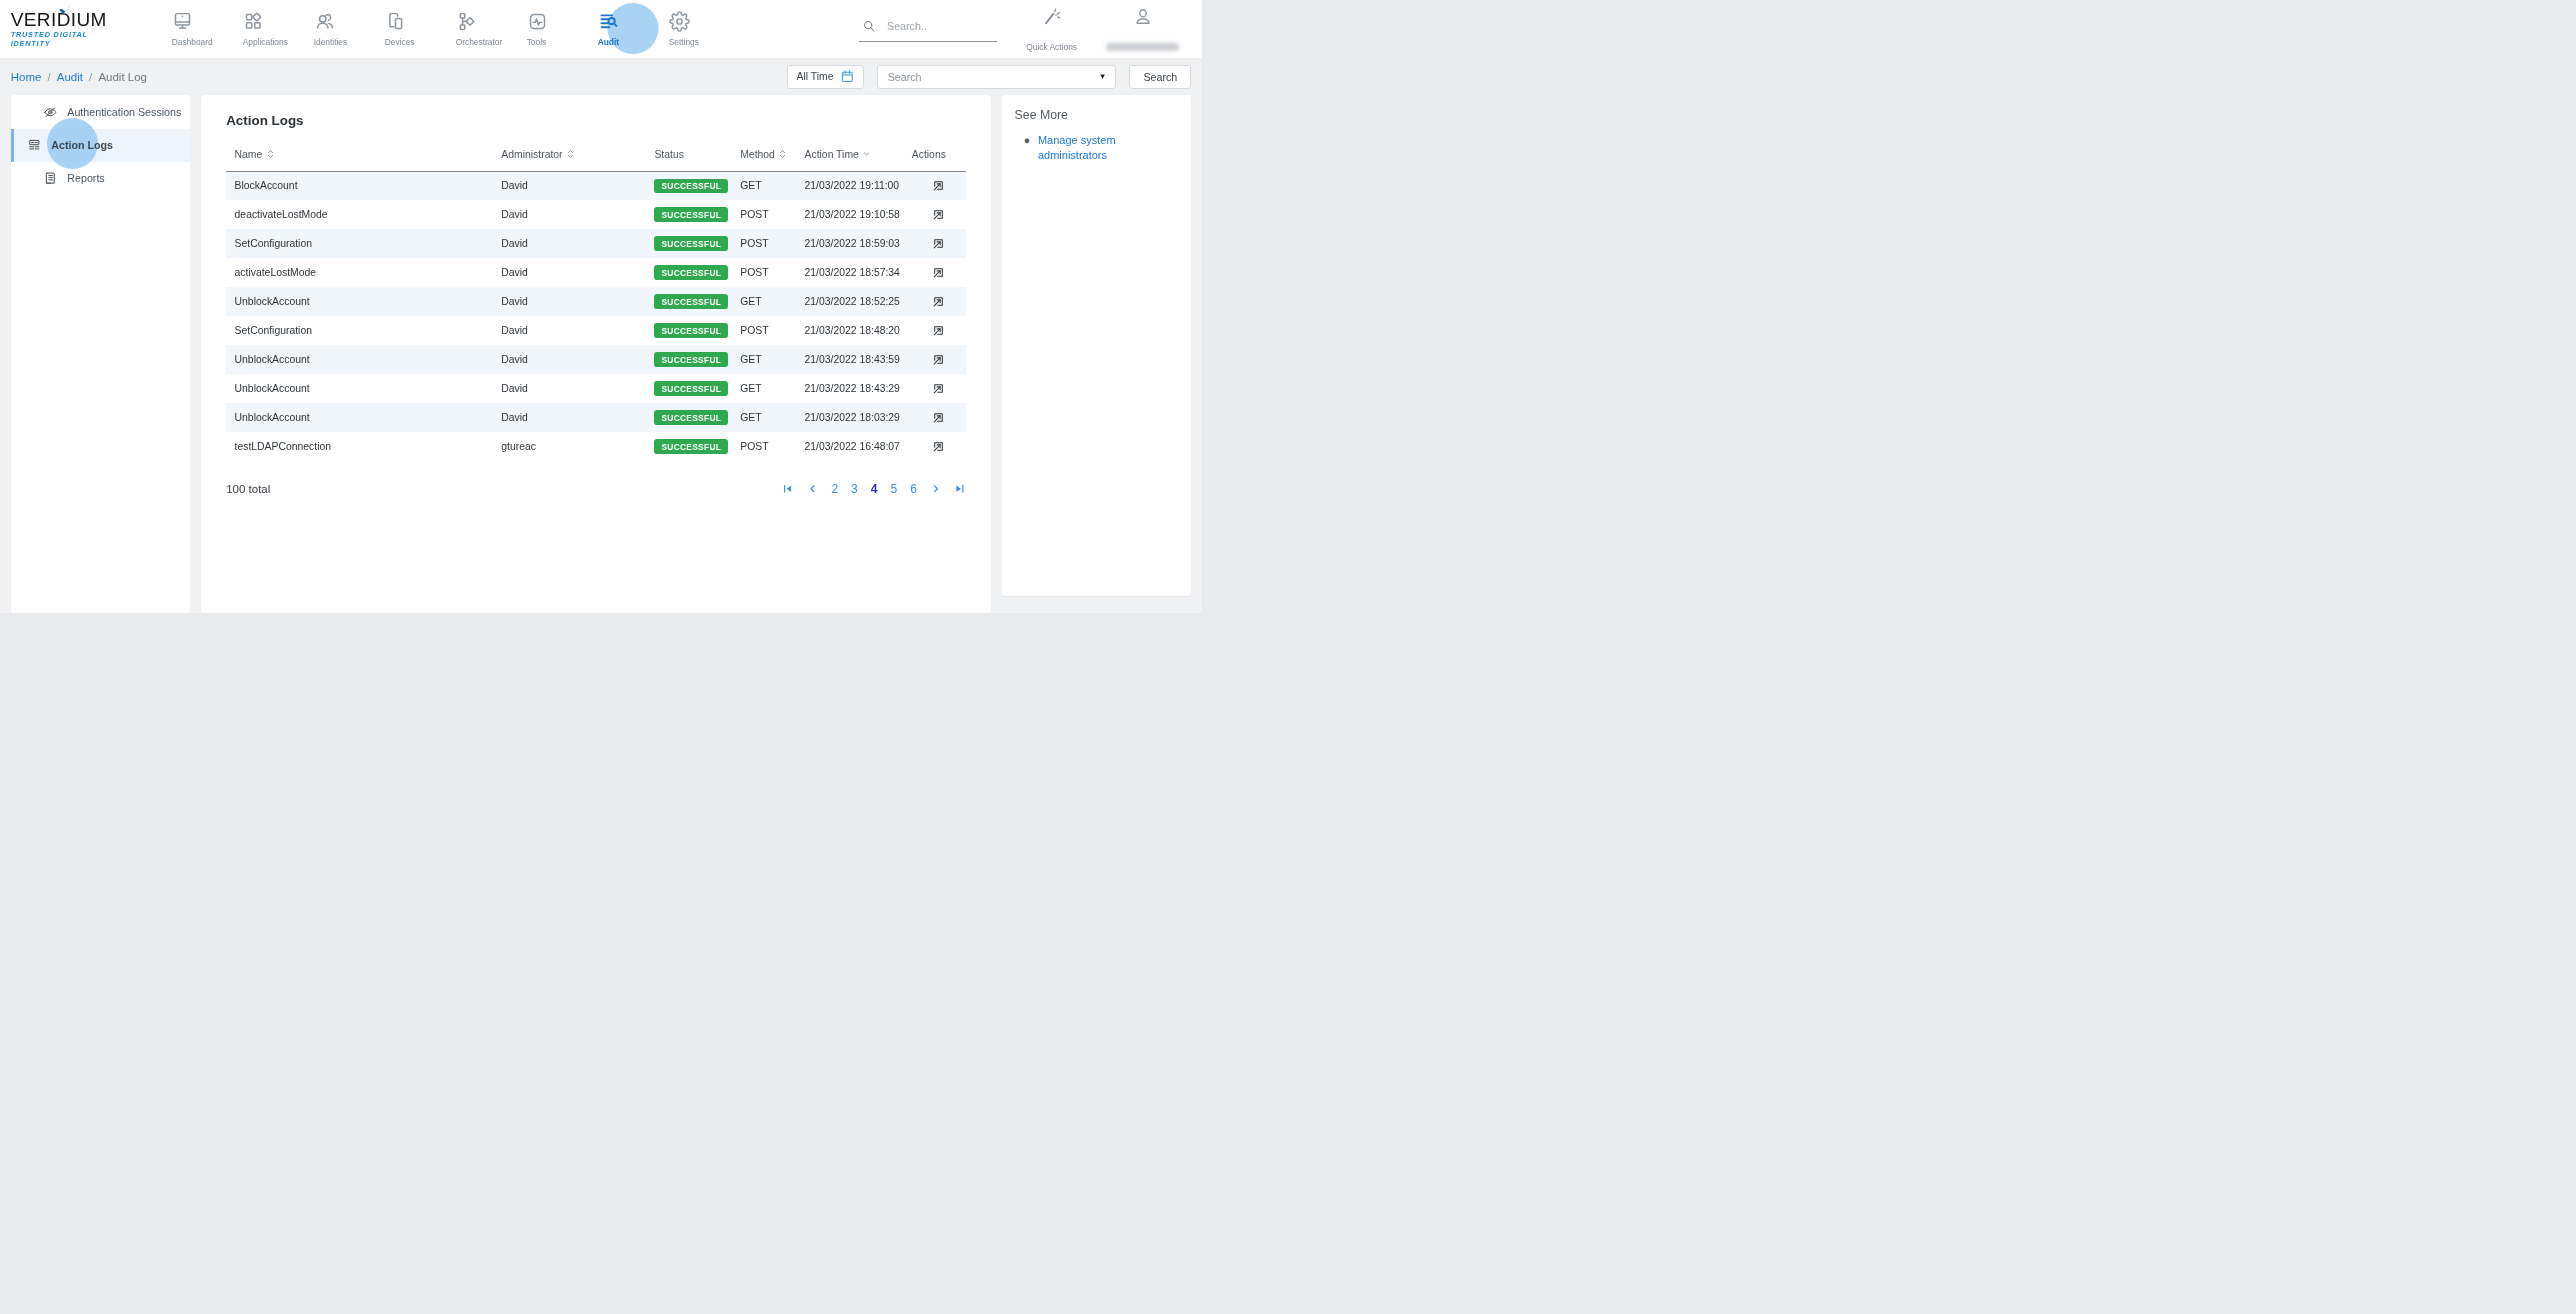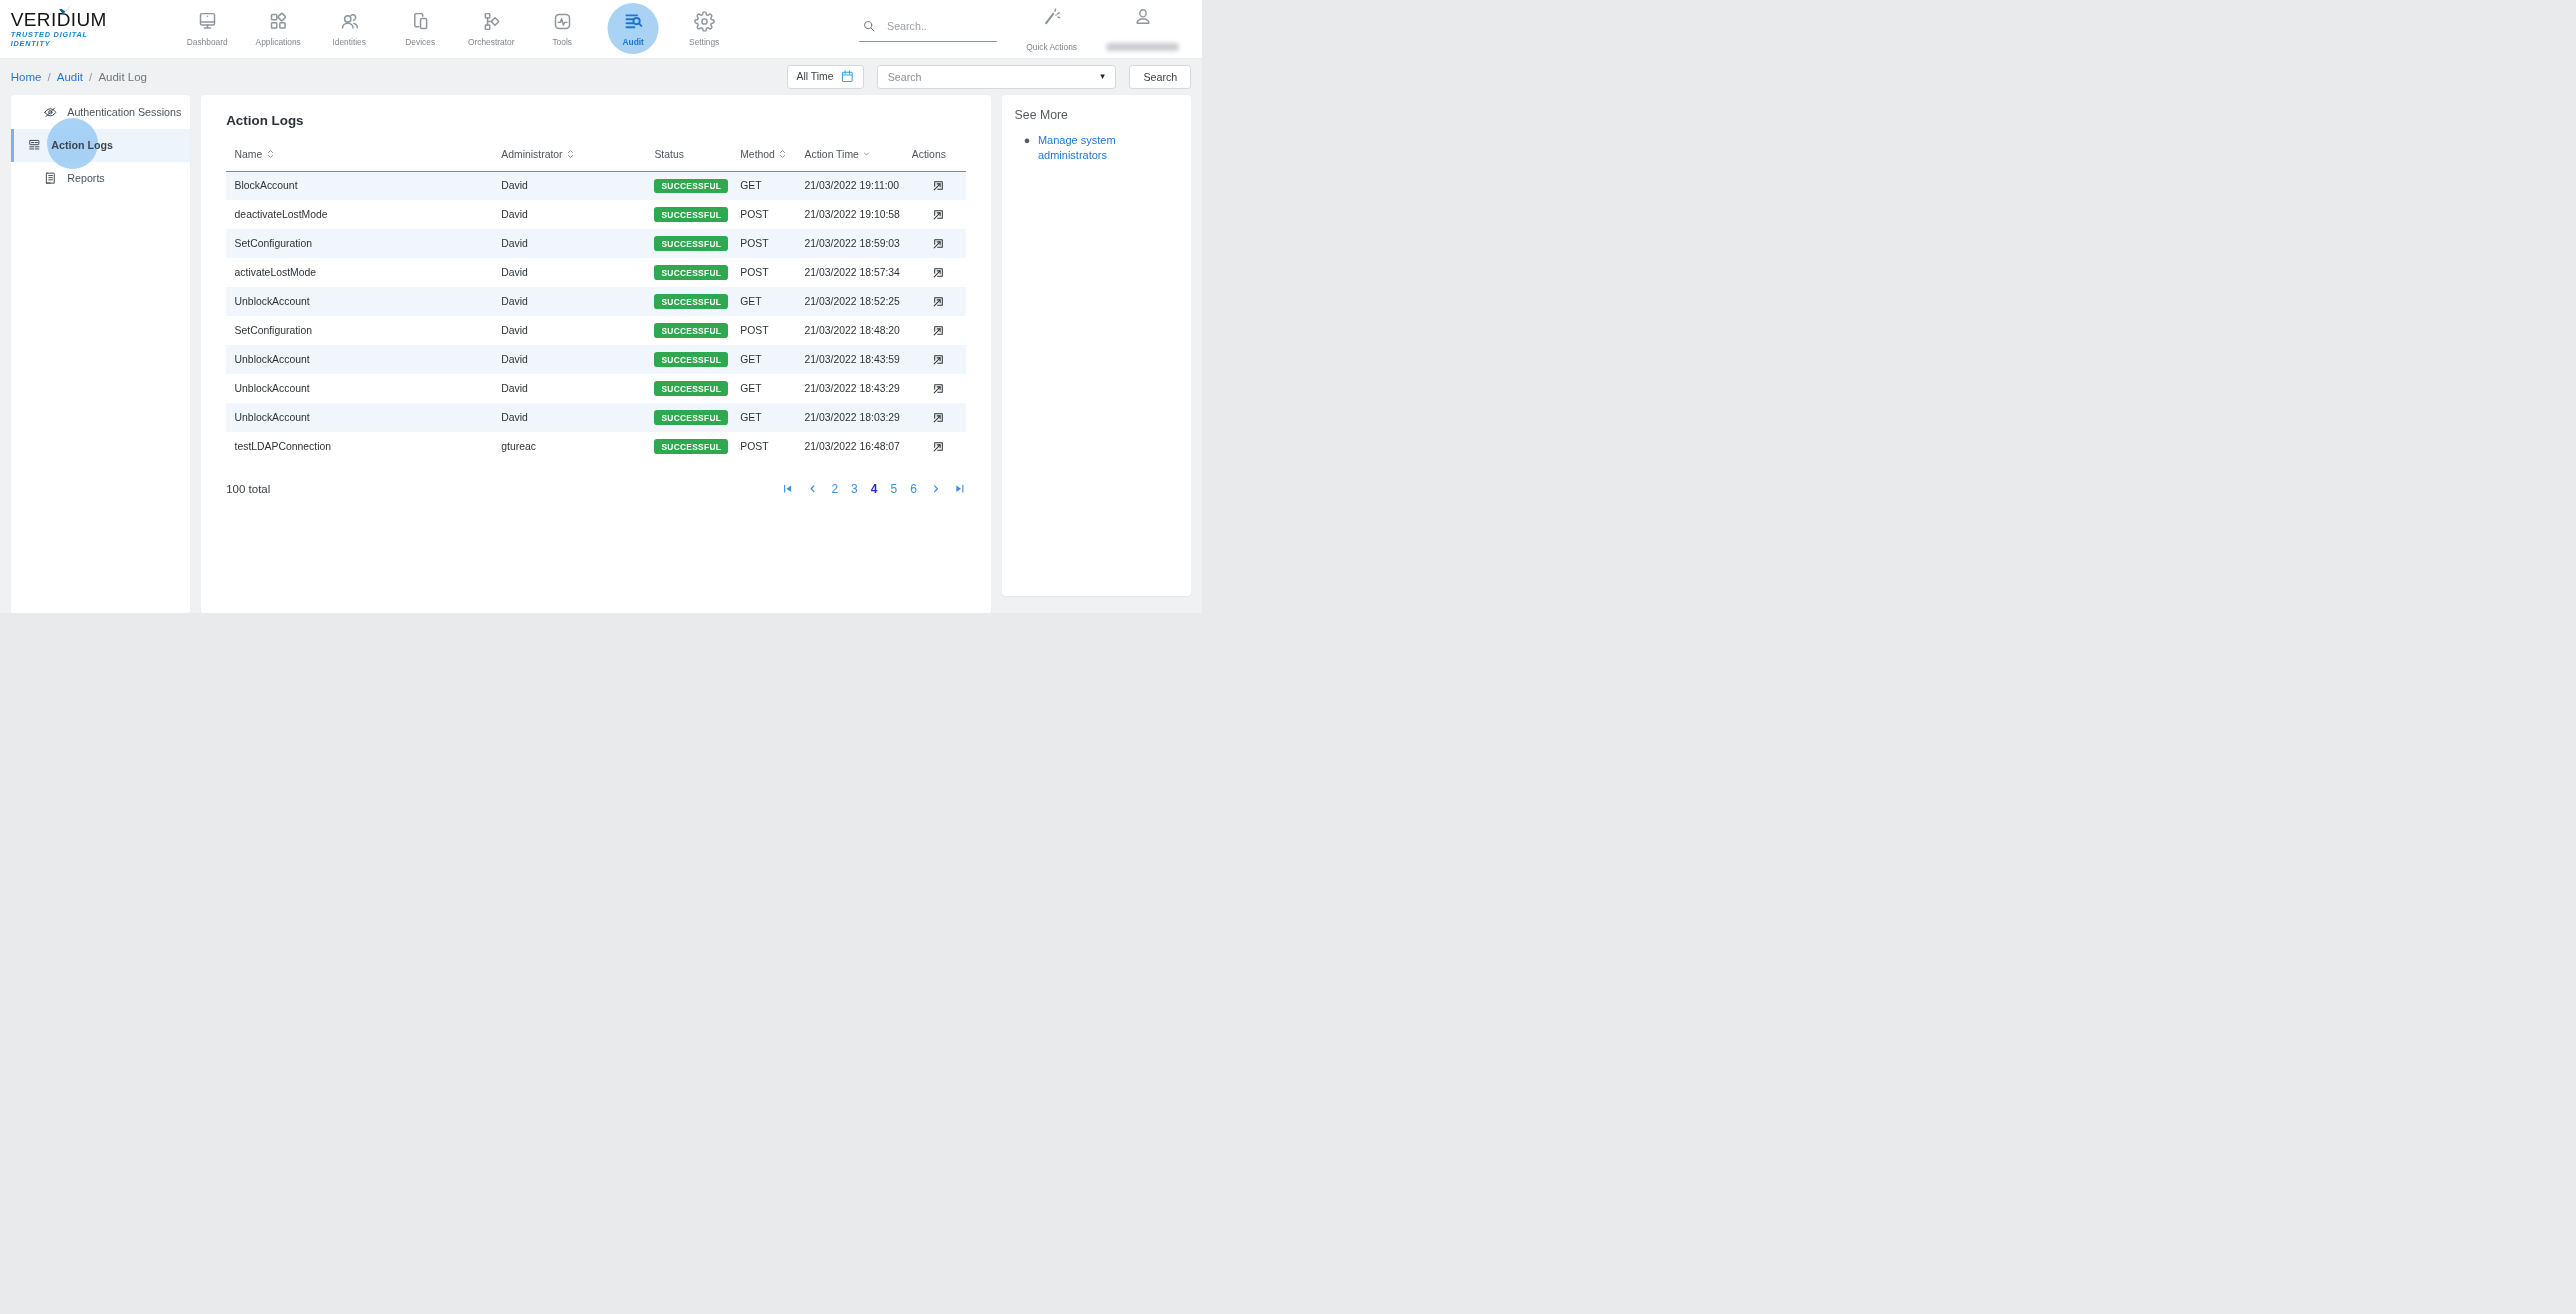--- a/index.html
+++ b/index.html
@@ -7,21 +7,21 @@
   .app { position:relative; width:1202px; height:613px; background:#f0f1f3; overflow:hidden; }
 
   
   .topbar { position:relative; height:58px; background:#fff; display:flex; align-items:center; box-shadow:0 0.8px 1.5px rgba(0,0,0,.06); z-index:5; }
   .logo { position:relative; width:115px; margin-left:10.7px; flex:0 0 auto; }
   .logo-word { font-size:19px; font-weight:400; color:#161616; letter-spacing:0.4px; line-height:1; }
   .logo-tag { font-size:7.3px; font-weight:700; color:#1787c9; letter-spacing:0.8px; margin-top:1.5px;font-style:italic; }
   .logo-check { position:absolute; top:-5.4px; left:46px; }
 
   .main-nav { display:flex; align-items:flex-start; margin-left:46px; gap:0; }
-  .nav-item { position:relative; width:71px; height:58px; display:flex; flex-direction:column; align-items:center; justify-content:center; gap:4.6px; cursor:pointer; }
+  .nav-item { position:relative; width:71px; height:58px; display:flex; flex-direction:column; justify-content:center; gap:4.6px; cursor:pointer; }
   .nav-item svg { width:21px; height:21px; stroke:#8d959d; fill:none; stroke-width:1.7; stroke-linecap:round; stroke-linejoin:round; }
   .nav-item .nav-label { font-size:8.4px; color:#7f8790; }
   .nav-item.active::before { content:""; position:absolute; top:3.1px; left:50%; transform:translateX(-50%); width:51px; height:51px; border-radius:50%; background:#a9d2f3; }
   .nav-item.active svg { position:relative; stroke:#1b76d2; }
   .nav-item.active .nav-label { position:relative; color:#1b76d2; font-weight:700; }
 
   .topbar-right { margin-left:auto; display:flex; align-items:center; gap:29px; padding-right:23px; }
   .top-search { display:flex; align-items:center; gap:10.7px; border-bottom:0.8px solid #8f969c; padding:3.1px 3.1px 7.7px 3.1px; width:138px; }
   .top-search svg { width:14px; height:14px; stroke:#6e757c; fill:none; stroke-width:1.7; stroke-linecap:round; }
   .top-search input { border:none; outline:none; width:100px; font-size:10.7px; color:#3c4248; font-family:inherit; background:transparent; }

